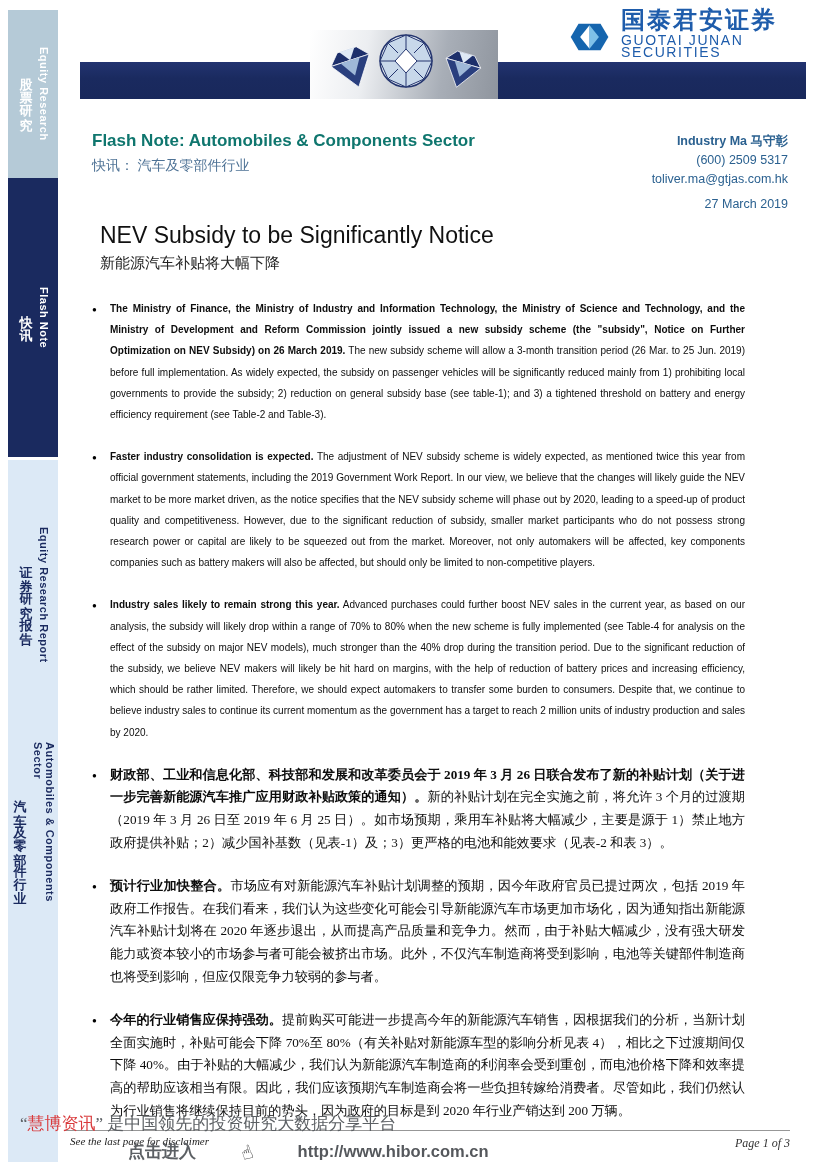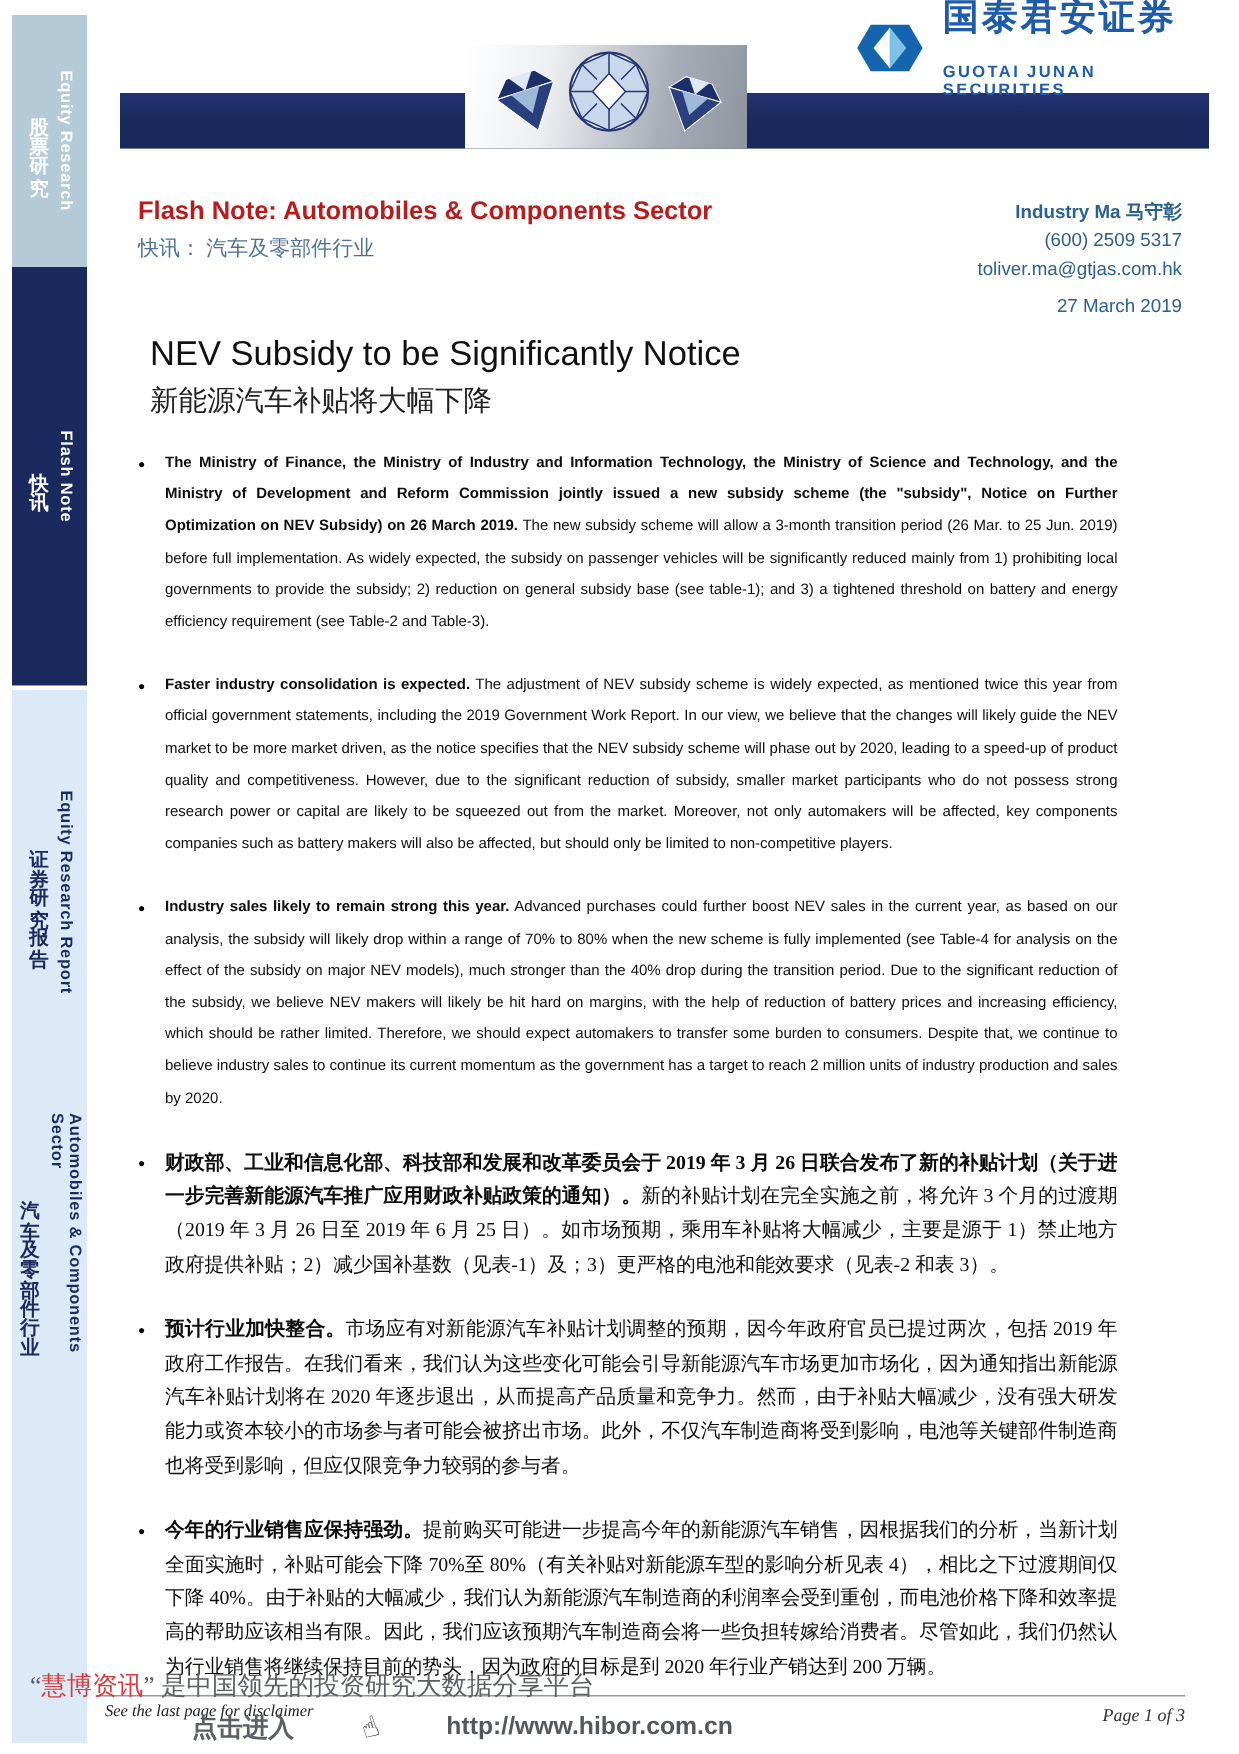--- a/index.html
+++ b/index.html
@@ -21,35 +21,35 @@
        font-size:13px;letter-spacing:13px;font-family:"Liberation Serif",serif;}
   .ven{writing-mode:vertical-rl;font-weight:bold;font-size:11px;letter-spacing:.5px;}
   .white-t{color:#ffffff;}
   .navy-t{color:#1a2a5f;}
 
   
   .banner{left:80px;top:62px;width:726px;height:37px;
           background:linear-gradient(180deg,#223370 0%,#1a2a5f 45%,#16245355 100%),#1a2a5f;}
   .diamonds{left:310px;top:30px;width:188px;height:69px;
             background:linear-gradient(100deg,#ffffff 0%,#eceef1 30%,#a8aeb7 70%,#8f959e 100%);}
-  .logo{left:566px;top:6px;width:240px;height:52px;display:flex;align-items:center;}
+  .logo{left:566px;top:6px;width:240px;height:52px;display:flex;align-items:flex-end;}
   .logo-cn{font-size:24px;font-weight:bold;color:#1e5cab;letter-spacing:2px;
            font-family:"Liberation Serif",serif;line-height:28px;}
-  .logo-en{font-size:11px;font-weight:bold;color:#1e5cab;letter-spacing:1.6px;line-height:12px;margin-top:16px;}
+  .logo-en{font-size:14px;font-weight:normal;color:#1e5cab;letter-spacing:1.6px;line-height:12px;}
 
   
-  .h-title{left:92px;top:131px;font-size:17px;font-weight:bold;color:#b91c1c;}
+  .h-title{left:92px;top:131px;font-size:17px;font-weight:bold;color:#0f766e;}
   .h-sub{left:92px;top:157px;font-size:14px;color:#4f7396;font-family:"Liberation Serif",serif;}
   .analyst{right:38px;top:132px;text-align:right;color:#2b6190;font-size:12.5px;line-height:19px;}
   .analyst .nm{font-weight:bold;}
   .analyst .dt{margin-top:6px;}
 
   
   .r-title{left:100px;top:222px;font-size:23px;color:#111;}
-  .r-sub{left:100px;top:254px;font-size:19px;color:#222;font-family:"Liberation Serif",serif;}
+  .r-sub{left:100px;top:254px;font-size:15px;color:#222;font-family:"Liberation Serif",serif;}
 
   
   .bullets{left:92px;top:298px;width:653px;list-style:none;margin:0;padding:0;}
   .b{display:flex;margin:0 0 21px 0;}
   .dot{width:18px;flex:none;font-size:8px;line-height:21px;padding-top:1px;color:#000;}
   .b p{margin:0;flex:1;text-align:justify;}
   .b.en p{font-size:10px;line-height:21.2px;color:#0d0d0d;}
   .b.cn p{font-size:13.2px;line-height:22.6px;color:#0d0d0d;
           font-family:"Liberation Serif",serif;}
   .b b{font-weight:bold;}

